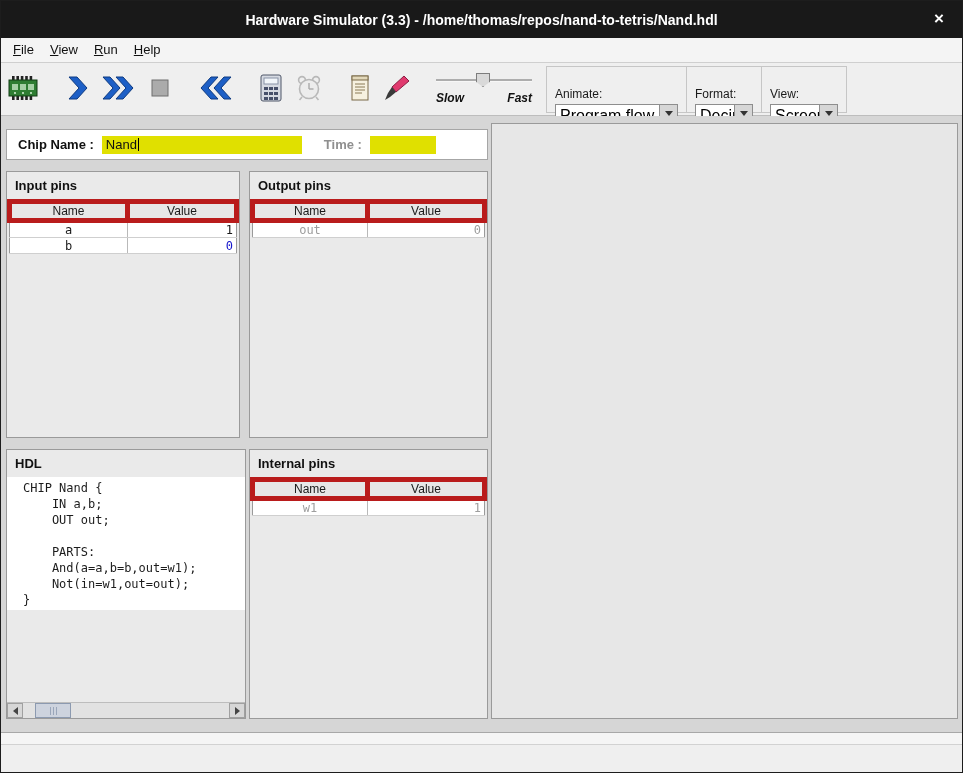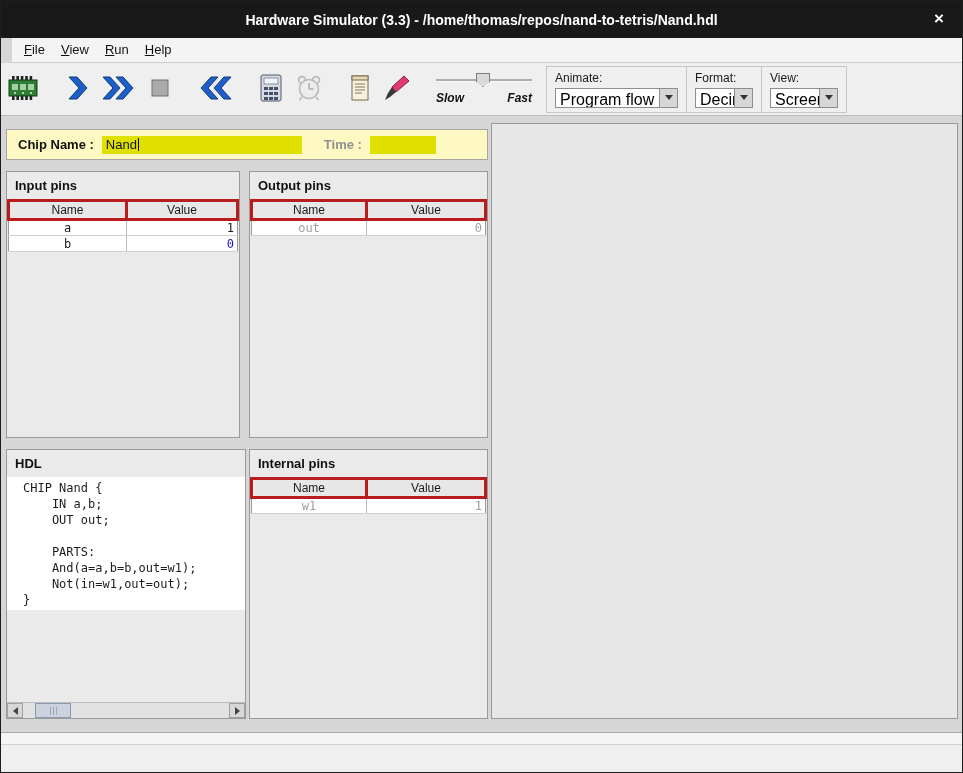--- a/index.html
+++ b/index.html
@@ -15,21 +15,21 @@
     display:flex; align-items:center; justify-content:center;
     font-size:14px; font-weight:bold; position:relative;
   }
   .titlebar .close {
     position:absolute; right:13px; top:8px; width:20px; height:20px;
     color:#fff; font-size:17px; line-height:20px; text-align:center; cursor:default;
   }
   
   .menubar {
     height:25px; background:#f4f4f4; border-bottom:1px solid #cfcfcf;
-    display:flex; align-items:stretch; padding-left:4px; font-size:13px; color:#111;margin-left:11px;
+    display:flex; align-items:stretch; padding-left:4px; font-size:13px; color:#111;
   }
   .menu-item { padding:4px 8px 0 8px; display:block; }
   .menu-item::first-letter { text-decoration:underline; }
   
   .toolbar {
     height:53px; background:#efefef; border-bottom:1px solid #bdbdbd;
     display:flex; align-items:center; padding:0 4px;
   }
   .tool-btn {
     background:transparent; border:none; padding:2px; margin-right:7px;
@@ -46,55 +46,55 @@
   }
   .slider-thumb {
     position:absolute; left:40px; top:0; width:14px; height:14px;
     background:#d9d9d9; border:1px solid #7d7d7d;
     clip-path:polygon(0 0,100% 0,100% 62%,50% 100%,0 62%);
   }
   .slider-labels { display:flex; justify-content:space-between; margin-top:4px;
     font-size:12px; font-weight:bold; color:#111; }
   
   .combo-cells { display:flex; height:47px; }
-  .combo-cell { border:1px solid #c6c6c6; margin-left:-1px; padding:4px 8px 0 8px; background:#efefef; }
+  .combo-cell { border:1px solid #c6c6c6; margin-left:-1px; padding:20px 8px 0 8px; background:#efefef; }
   .combo-cell:first-child { margin-left:0; }
   .combo-label { font-size:12px; color:#1a1a1a; margin-bottom:3px; }
   .combo { display:flex; height:20px; border:1px solid #8e8e8e; background:#fff; }
   .combo-text { flex:1; font-size:16px; padding:2px 4px 0 4px; white-space:nowrap; overflow:hidden; }
   .combo-btn { width:18px; background:#d6d6d6; border-left:1px solid #8e8e8e;
     display:flex; align-items:center; justify-content:center; }
   .tri-down { width:0; height:0; border-left:4px solid transparent;
     border-right:4px solid transparent; border-top:5px solid #333; }
   
   .content { position:relative; height:616px; background:#d6d6d6; }
   .panel { position:absolute; border:1px solid #9a9a9a; background:#eaeaea; overflow:hidden; }
   .panel-title { height:27px; line-height:27px; padding-left:8px;
     font-size:13px; font-weight:bold; color:#111; }
   
   .chip-header {
     position:absolute; left:5px; top:13px; width:482px; height:31px;
-    border:1px solid #a6a6a6; background:#fef9c3;
+    border:1px solid #a6a6a6; background:#ffffff;
     display:flex; align-items:center; padding-left:11px; font-size:13px;
   }
   .chip-name-label { font-weight:bold; color:#111; }
   .yellow-field {
     height:18px; margin-left:8px; padding:1px 4px 0 4px; font-size:13px; color:#111;
     white-space:nowrap;
   }
   .chip-name-field { width:200px; }
   .time-label { font-weight:bold; color:#8f8f8f; margin-left:22px; }
   .time-field { width:66px; }
   .caret { display:inline-block; width:1px; height:13px; background:#000;
     margin-left:1px; vertical-align:-2px; }
   
   table.pin-table { width:100%; border-collapse:collapse; }
   .pin-table th {
     background:#e7e7e7; font-weight:normal; font-size:12px; color:#1a1a1a;
-    border:3px solid #b91c1c; height:19px; text-align:center;
+    border:5px solid #b91c1c; height:19px; text-align:center;
   }
   .pin-table td {
     background:#fff; height:16px; font-family:"DejaVu Sans Mono", monospace;
     font-size:12px; color:#1a1a1a; border-bottom:1px solid #cfcfcf;
   }
   .pin-table td.name { text-align:center; border-left:1px solid #9a9a9a; }
   .pin-table td.value { text-align:right; padding-right:3px;
     border-left:1px solid #b9b9b9; border-right:1px solid #9a9a9a; }
   td.gray { color:#9e9e9e; }
   td.blue { color:#1414cc; }

